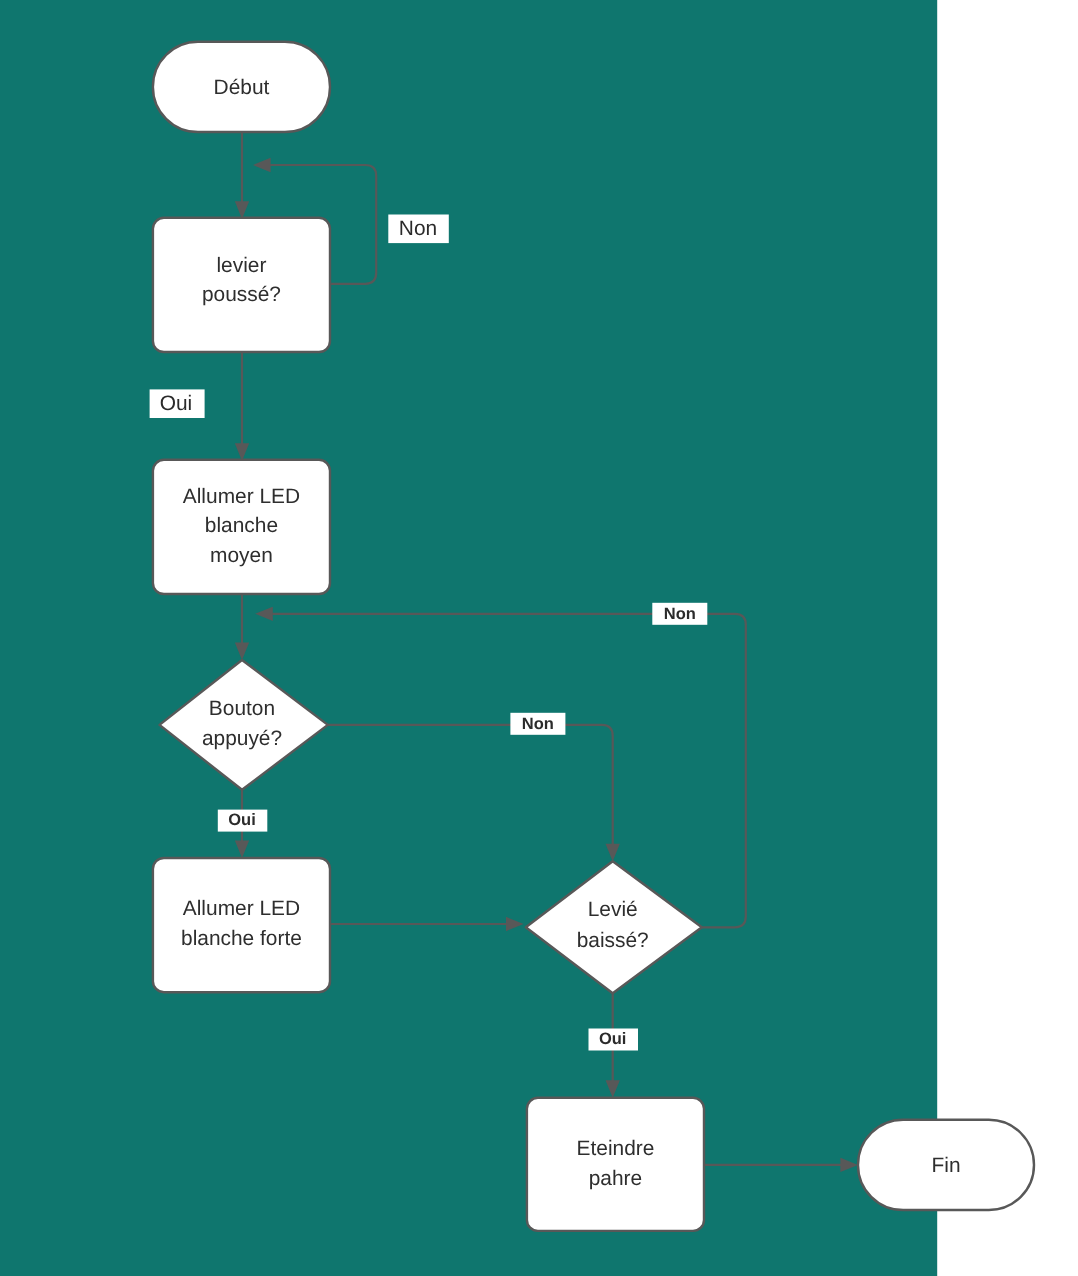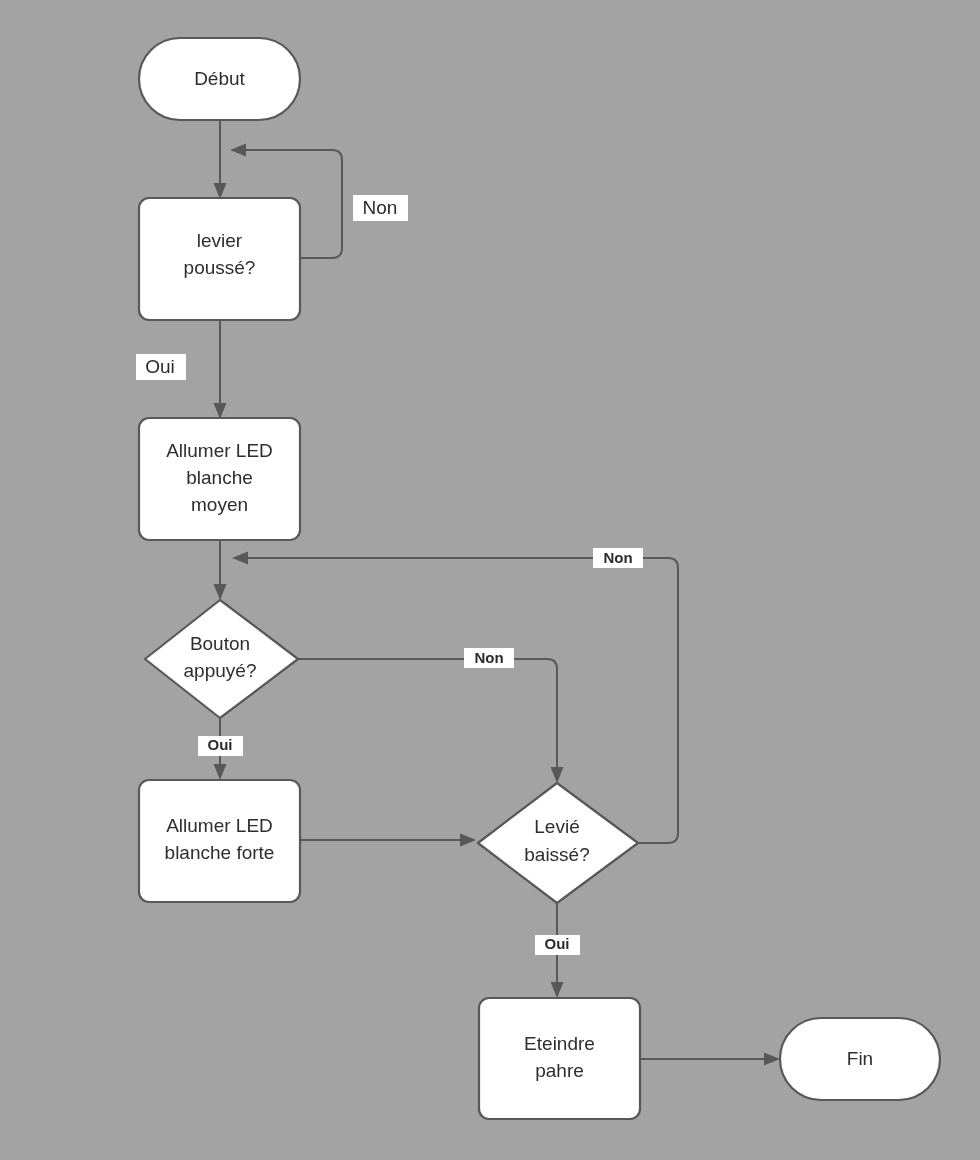--- a/index.html
+++ b/index.html
@@ -8,23 +8,23 @@
     background: #ffffff;
   }
   body {
     width: 980px;
     height: 1160px;
     font-family: "Liberation Sans", sans-serif;
     overflow: hidden;
   }
   #flowchart-root {
     position: relative;
-    width: 980px;
+    width: 852px;
     height: 1160px;
-    background: #a3a3a3;
+    background: #0f766e;
   }
   svg.diagram {
     display: block;
     width: 980px;
     height: 1160px;
   }
   .node-shape {
     fill: #ffffff;
     stroke: #585858;
     stroke-width: 2.2;

